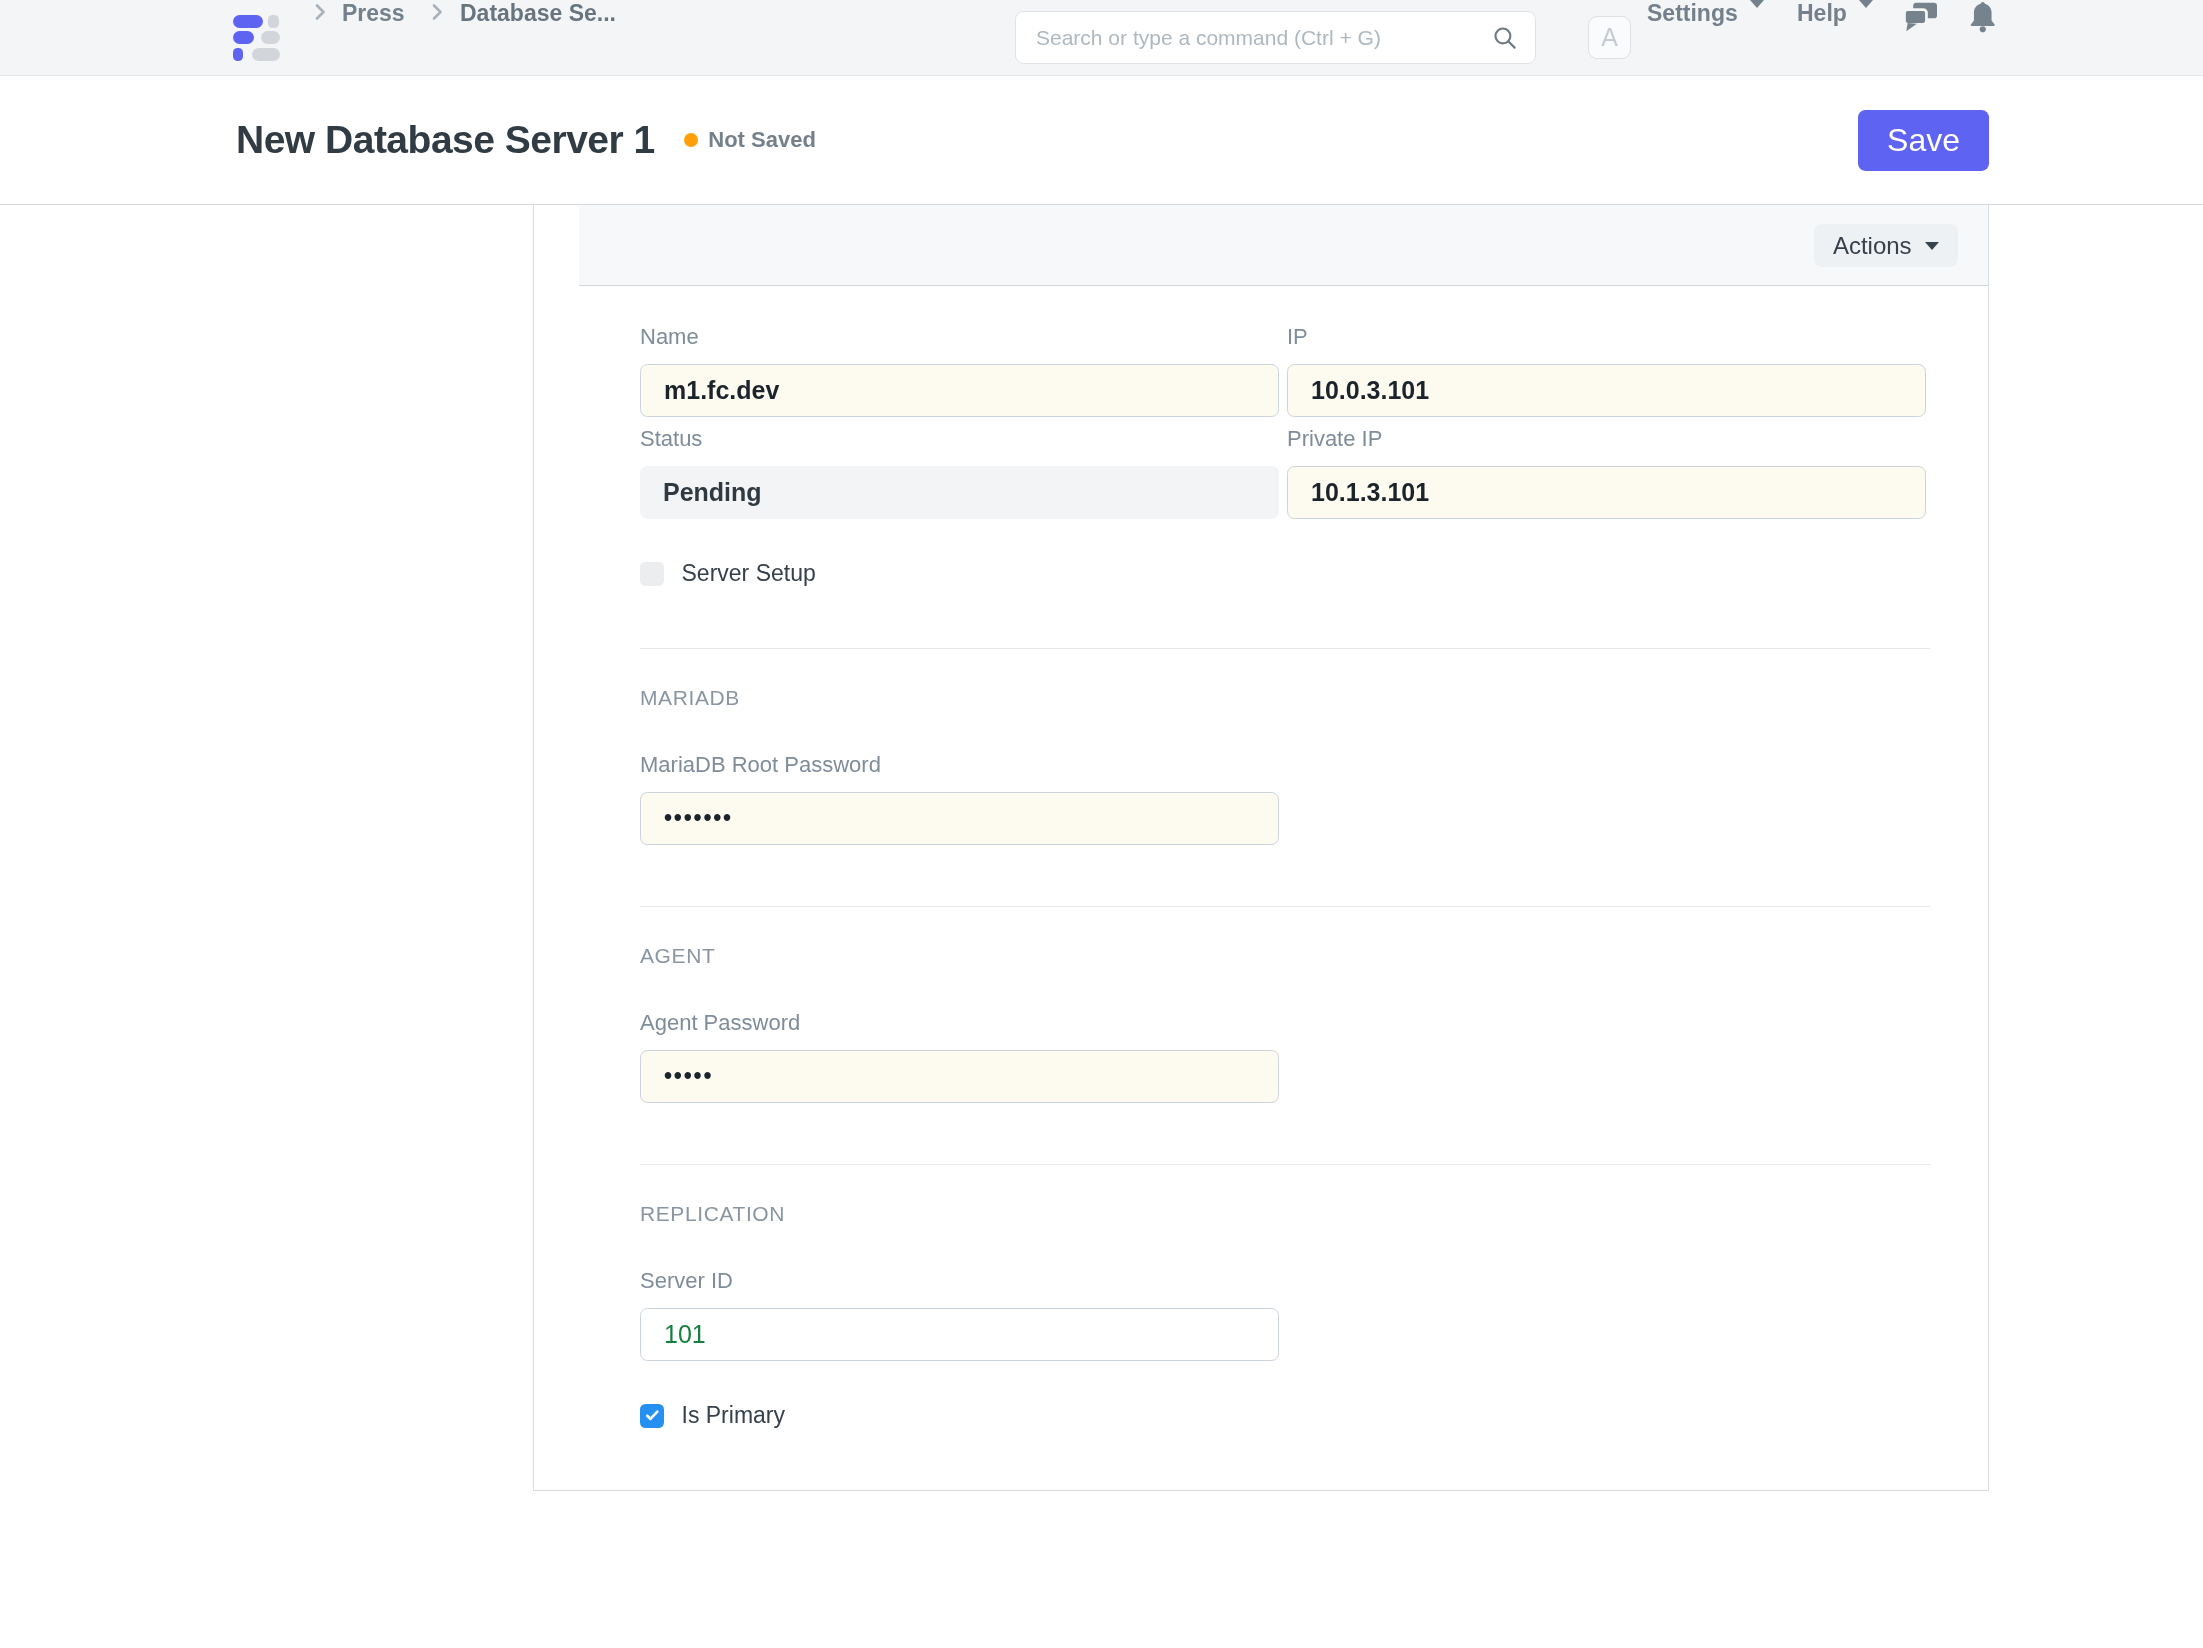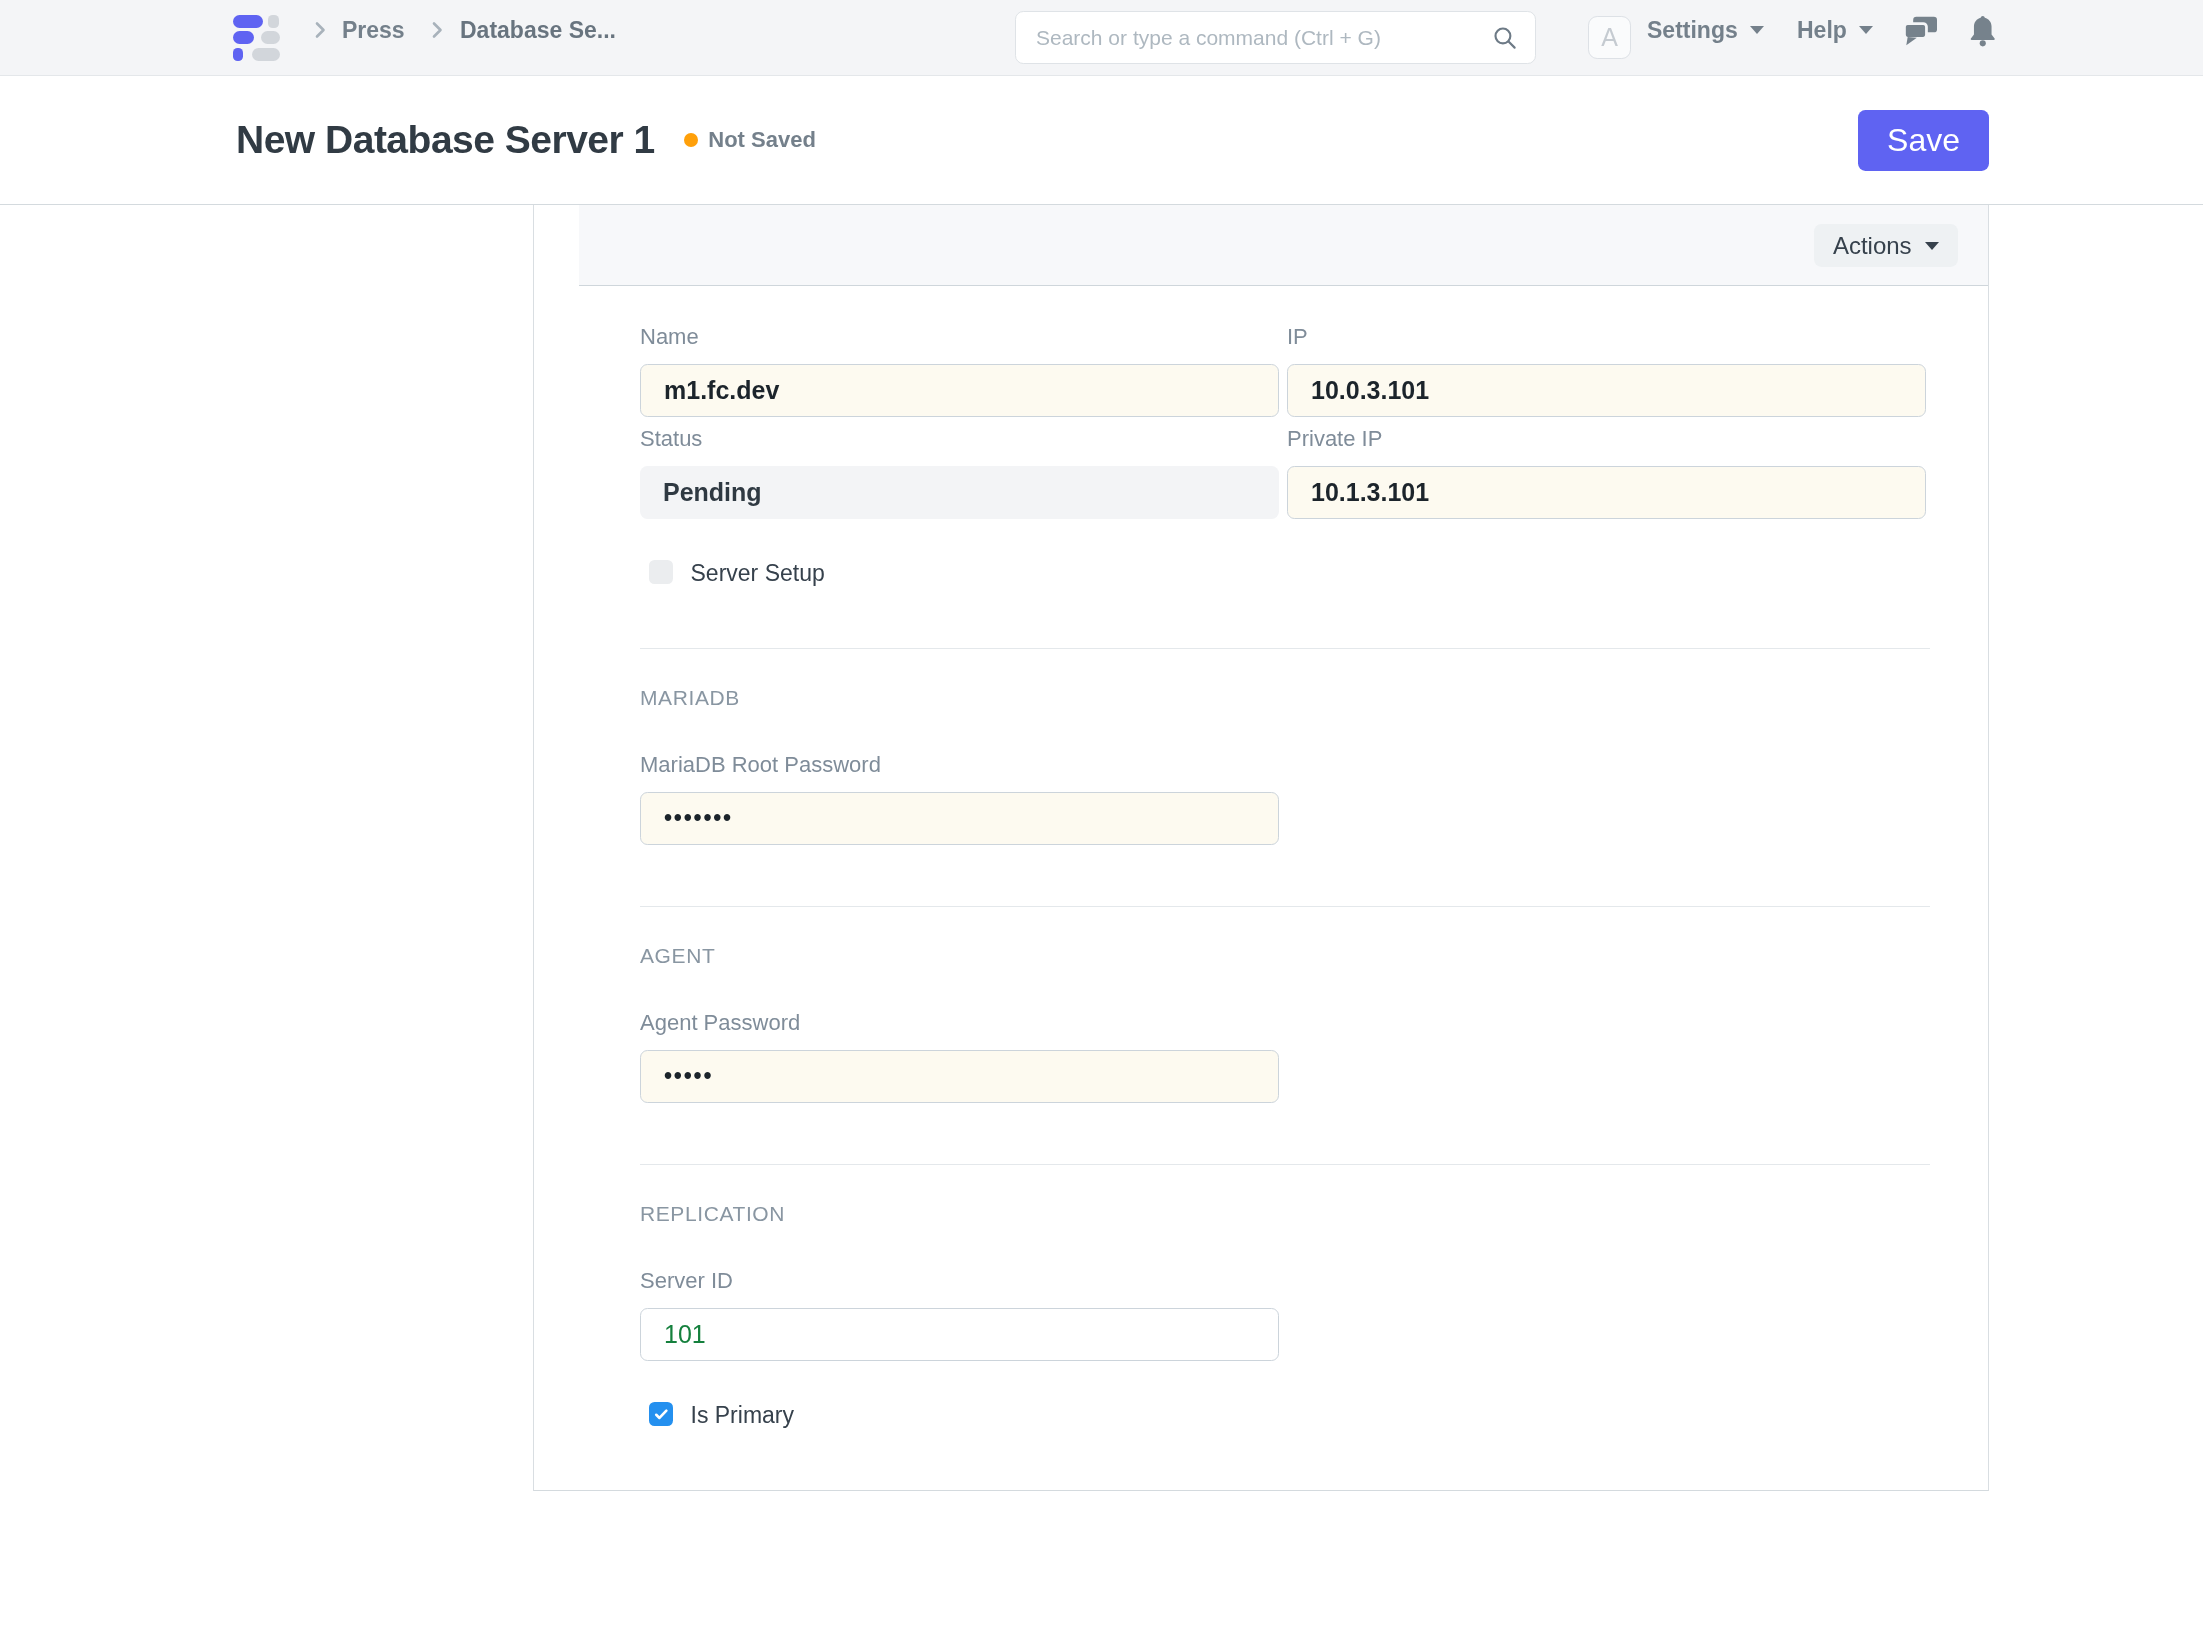--- a/index.html
+++ b/index.html
@@ -8,21 +8,21 @@
     width:2204px; height:1648px; overflow:hidden; position:relative;
     font-family:"Liberation Sans","DejaVu Sans",sans-serif;
     color:#36414c;
   }
 
   
   .navbar {
     position:relative; height:76px; background:#f4f5f7;
     border-bottom:0.9px solid #e4e7ea;
   }
-  .nav-item { position:absolute; top:0; height:60px; display:flex; align-items:center; }
+  .nav-item { position:absolute; top:0; height:60px; display:flex; align-items:flex-start; }
 
   .logo { left:233px; width:46px; height:76px; position:absolute; cursor:pointer; }
   .logo-inner { position:relative; width:46px; height:46px; top:14.8px; }
   .logo-block { position:absolute; }
   .lb { background:#5f63f2; }
   .lg { background:#d2d6db; }
   .l1b { left:0; top:0; width:30px; height:13px; border-radius:6.5px; }
   .l1g { left:35px; top:0; width:11px; height:13px; border-radius:4.6px; }
   .l2b { left:0; top:16.6px; width:21px; height:13px; border-radius:6.5px; }
   .l2g { left:28px; top:16.6px; width:18.5px; height:13px; border-radius:6.5px; }
@@ -113,21 +113,21 @@
     display:flex; align-items:center; padding:0 23px;
   }
   input.control {
     display:block; line-height:51px; padding:0 23px; outline:none; font-family:inherit; color:#1c242b;
   }
   .control.modified { background:#fdfaf0; border:0.9px solid #ccd4db; font-weight:700; }
   .control.plain { background:#fff; border:0.9px solid #ccd4db; font-weight:400; color:#15803d; }
   .control.readonly { background:#f3f4f6; border:none; font-weight:700; color:#2f3942; }
   .control.password { letter-spacing:1.8px; font-size:23px; }
 
-  .checkbox-row { display:flex; align-items:flex-start; margin-top:41px; cursor:pointer;margin-left:9px; }
+  .checkbox-row { display:flex; align-items:center; margin-top:41px; cursor:pointer; }
   .checkbox-row.standalone { margin-top:41px; }
   .checkbox {
     width:24px; height:24px; border-radius:5.5px; background:#ebedef;
     display:flex; align-items:center; justify-content:center; flex:none;
   }
   .checkbox.checked { background:#2490ef; }
   .checkbox svg { display:none; }
   .checkbox.checked svg { display:block; }
   .checkbox-label { font-size:23px; color:#36414c; margin-left:17.5px; }
 </style>

